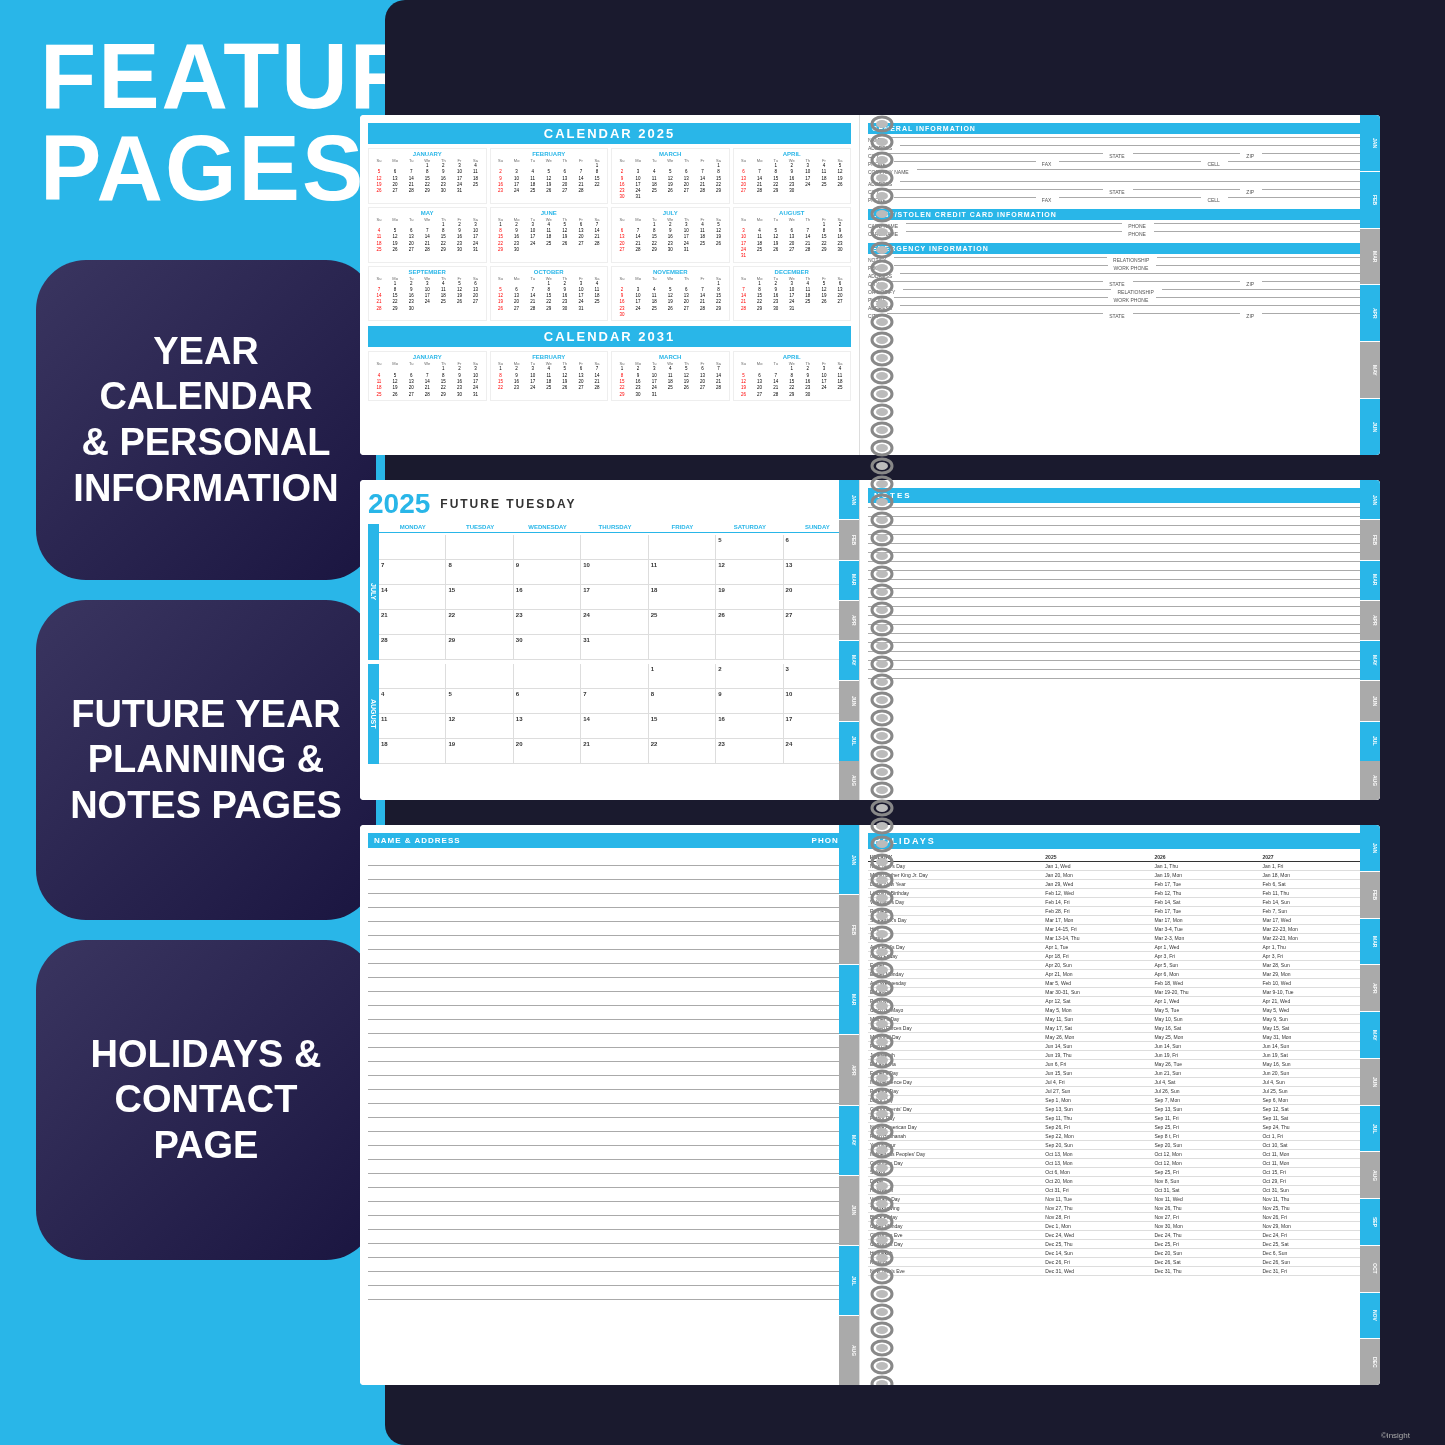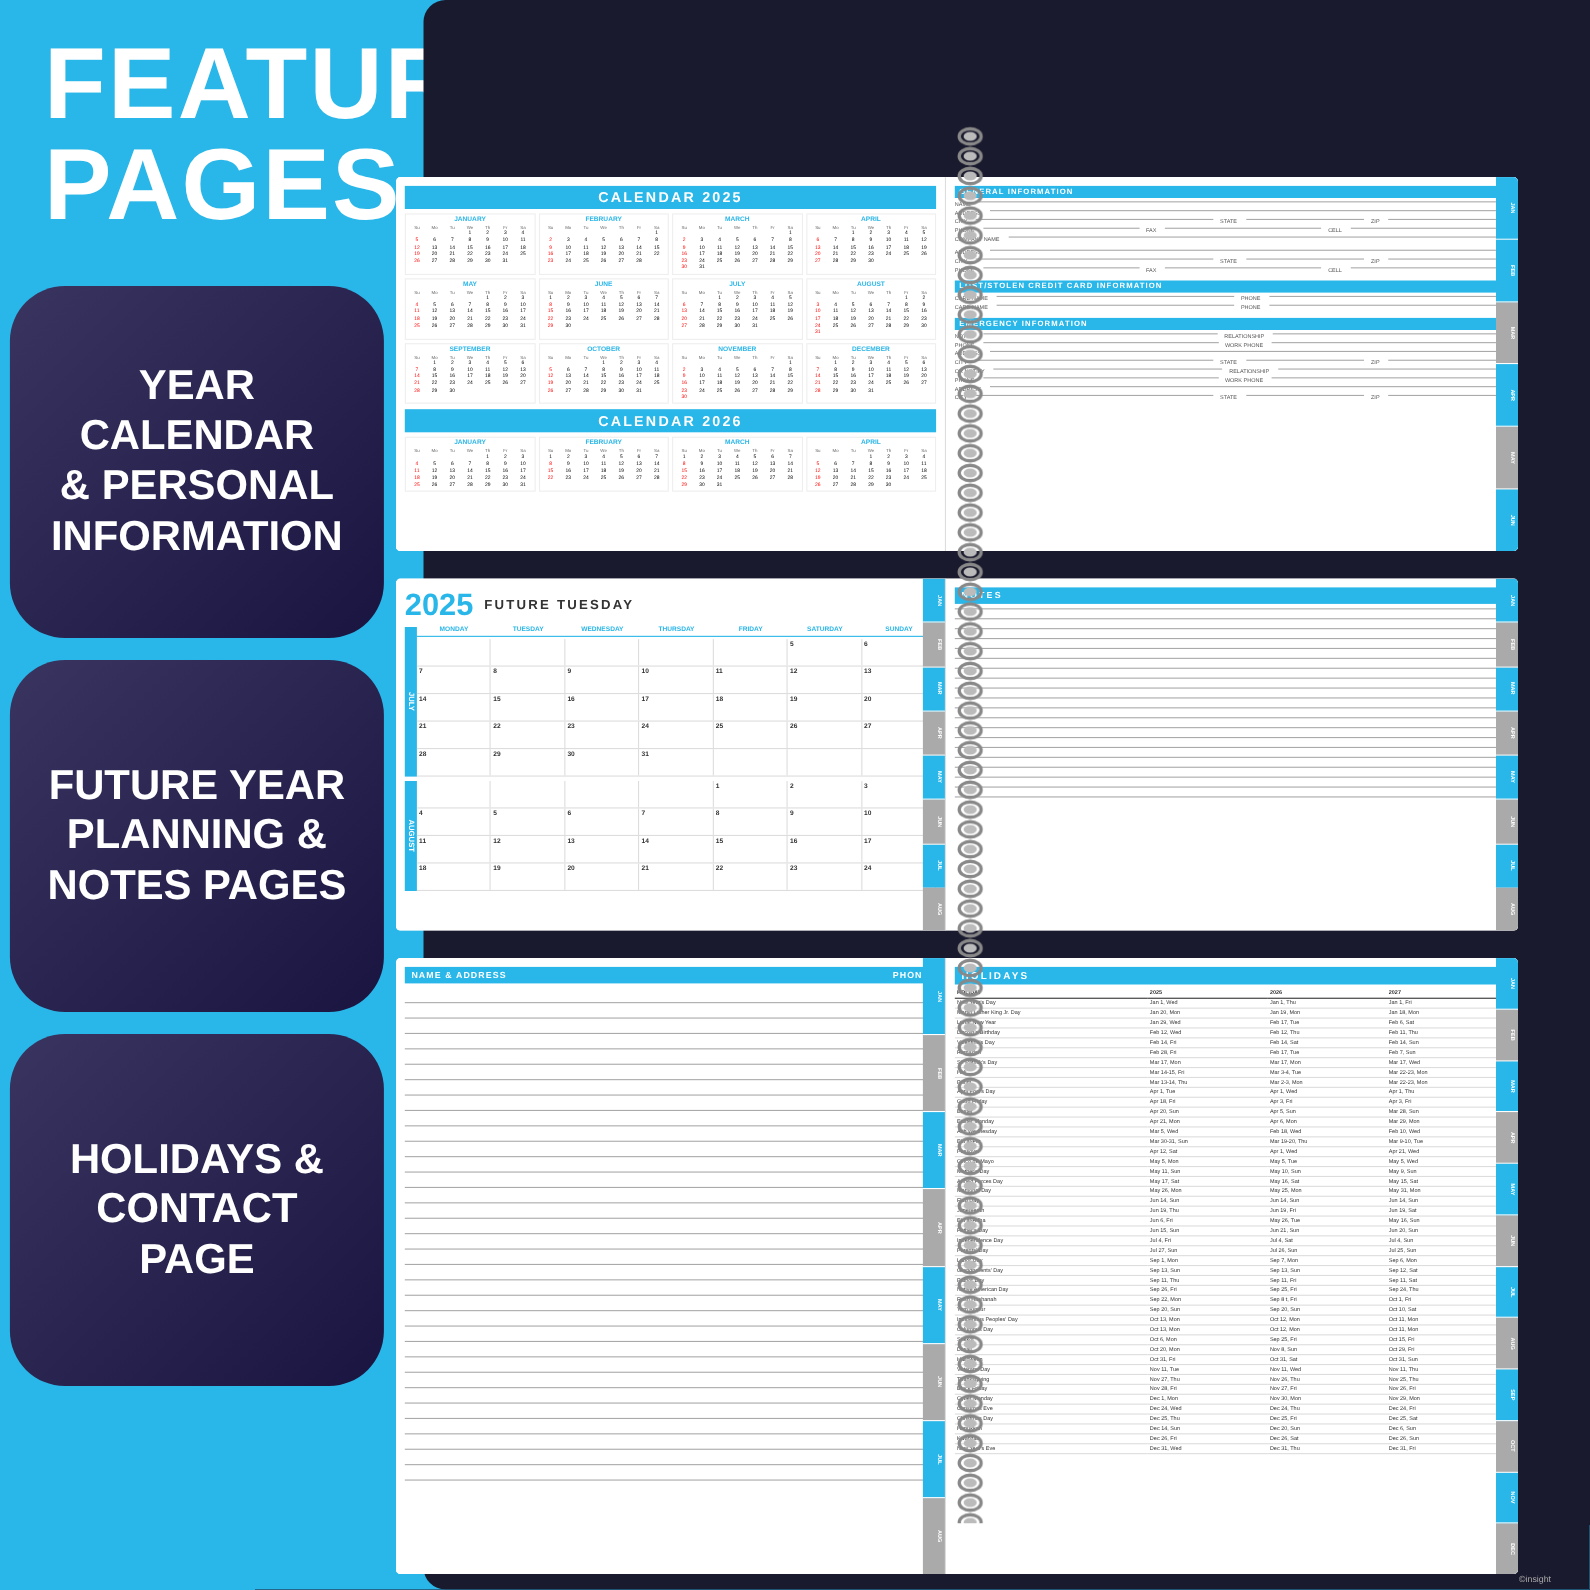--- a/index.html
+++ b/index.html
@@ -23,21 +23,21 @@
       font-weight: 900;
       color: white;
       line-height: 1;
       letter-spacing: 2px;
       text-transform: uppercase;
     }
 
     
     .feature-labels {
       position: absolute;
-      left: 9px;
+      left: 36px;
       top: 260px;
       display: flex;
       flex-direction: column;
       gap: 0px;
     }
     .feature-label {
       width: 340px;
       height: 320px;
       background: linear-gradient(135deg, #3a3560 0%, #2a2550 50%, #1a1540 100%);
       border-radius: 50px;
@@ -67,21 +67,20 @@
       border-radius: 20px 0 0 20px;
     }
 
     
     .book-spread {
       position: absolute;
       display: flex;
       background: white;
       border-radius: 4px;
       overflow: hidden;
-      margin-top: 46px;
     }
 
     
     .spread1 {
       top: 115px;
       left: 360px;
       width: 1020px;
       height: 340px;
     }
     .spread1-left {
@@ -970,21 +969,21 @@
             <span>26</span>
             <span>27</span>
           <span class="day-sun">28</span>
             <span>29</span>
             <span>30</span>
             <span>31</span>
         </div>
       </div>
     </div>
 
-    <div class="cal-header" style="margin-top:5px;">CALENDAR 2026</div>
+    <div class="cal-header" style="margin-top:5px;">CALENDAR 2031</div>
     <div class="cal-grid">
       <div class="month-block">
         <div class="month-name">JANUARY</div>
         <div class="day-headers">
             <span>Su</span>
             <span>Mo</span>
             <span>Tu</span>
             <span>We</span>
             <span>Th</span>
             <span>Fr</span>

